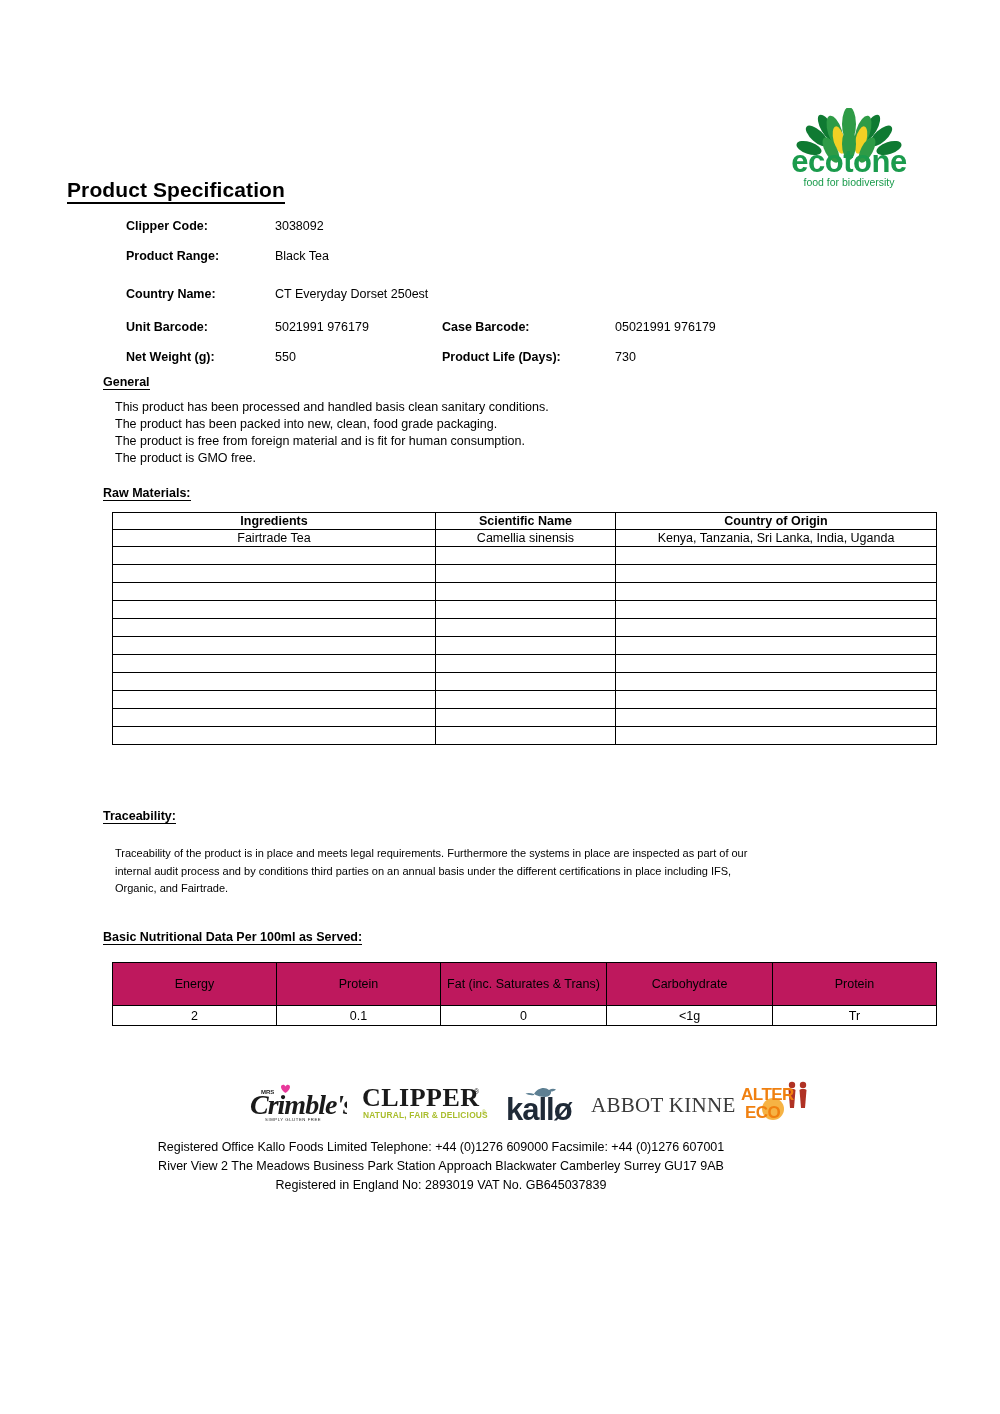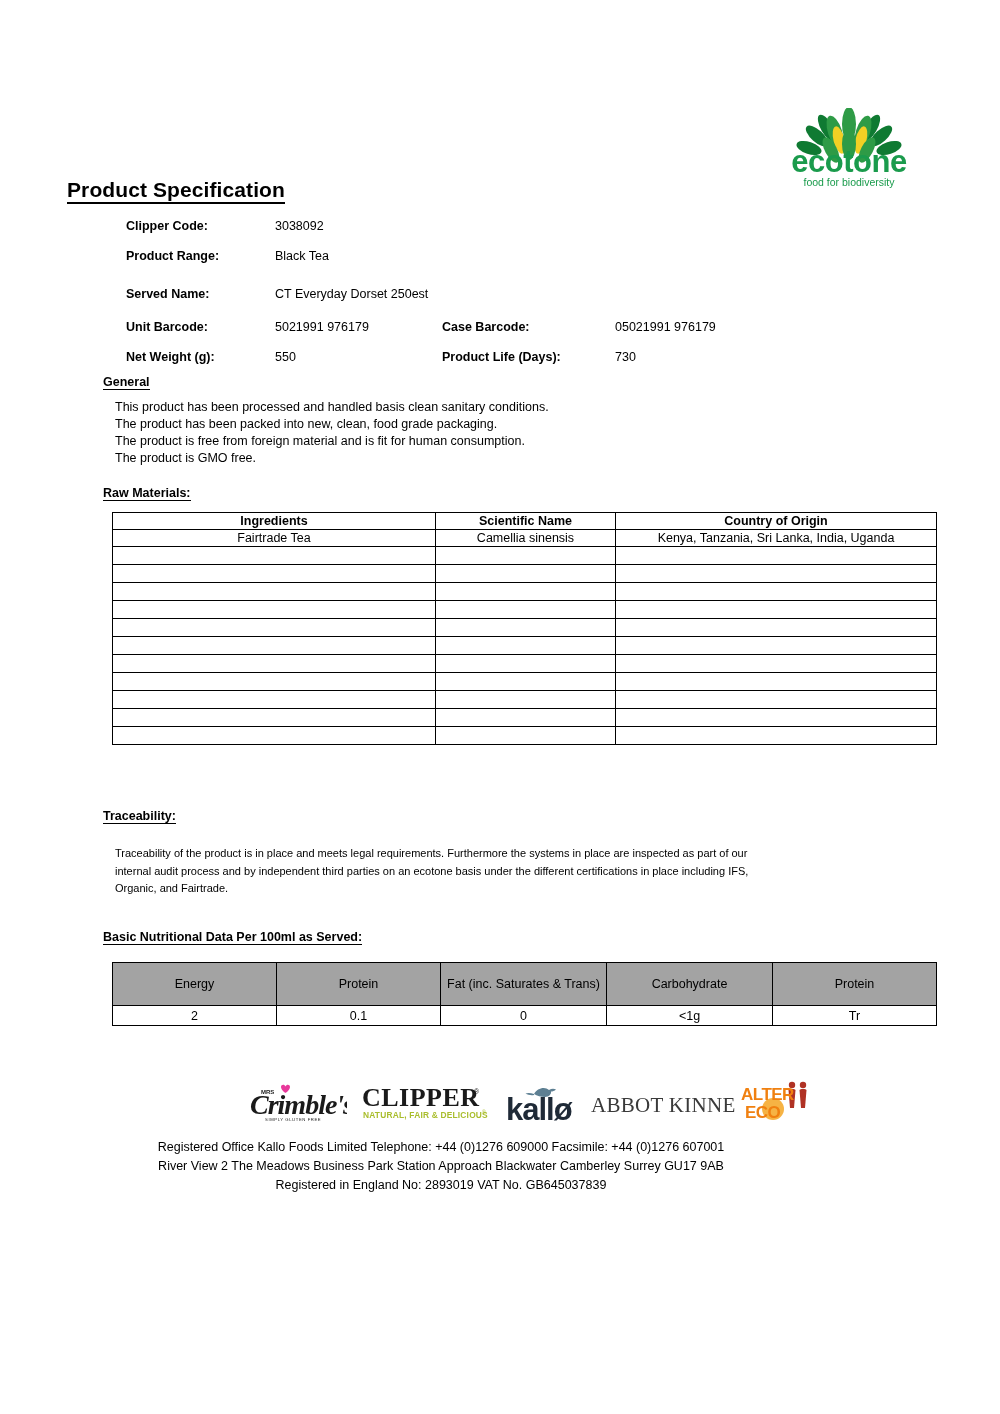--- a/index.html
+++ b/index.html
@@ -170,21 +170,21 @@
     table-layout: fixed;
     font-size: 12.5px;
   }
   .nutri-table th, .nutri-table td {
     border: 1.3px solid #000;
     text-align: center;
     vertical-align: middle;
     padding: 0 3px;
   }
   .nutri-table th {
-    background: #a3a3a3;
+    background: #be185d;
     font-weight: normal;
     height: 42px;
     line-height: 16px;
   }
   .nutri-table td {
     height: 19px;
     line-height: 18px;
   }
 
   
@@ -270,21 +270,21 @@
     <div class="f-label">Clipper Code:</div>
     <div class="f-value">3038092</div>
   </div>
 
   <div class="field-row row-range">
     <div class="f-label">Product Range:</div>
     <div class="f-value">Black Tea</div>
   </div>
 
   <div class="field-row row-name">
-    <div class="f-label">Served Name:</div>
+    <div class="f-label">Country Name:</div>
     <div class="f-value">CT Everyday Dorset 250est</div>
   </div>
 
   <div class="field-row row-barcode">
     <div class="f-label">Unit Barcode:</div>
     <div class="f-value">5021991 976179</div>
     <div class="f-label2">Case Barcode:</div>
     <div class="f-value2">05021991 976179</div>
   </div>
 
@@ -384,21 +384,21 @@
         <td class="empty"></td>
       </tr>
     </tbody>
   </table>
 
   <div class="section-head head-trace">
     <span>Traceability: </span>
   </div>
   <div class="trace-block">
     <div>Traceability of the product is in place and meets legal requirements.  Furthermore the systems in place are inspected as part of our</div>
-    <div>internal audit process and by independent third parties on an ecotone basis under the different certifications in place including IFS,</div>
+    <div>internal audit process and by conditions third parties on an annual basis under the different certifications in place including IFS,</div>
     <div>Organic, and Fairtrade.</div>
   </div>
 
   <div class="section-head head-nutri">
     <span>Basic Nutritional Data Per 100ml as Served:</span>
   </div>
 
   <table class="nutri-table">
     <colgroup>
       <col style="width:164px">

